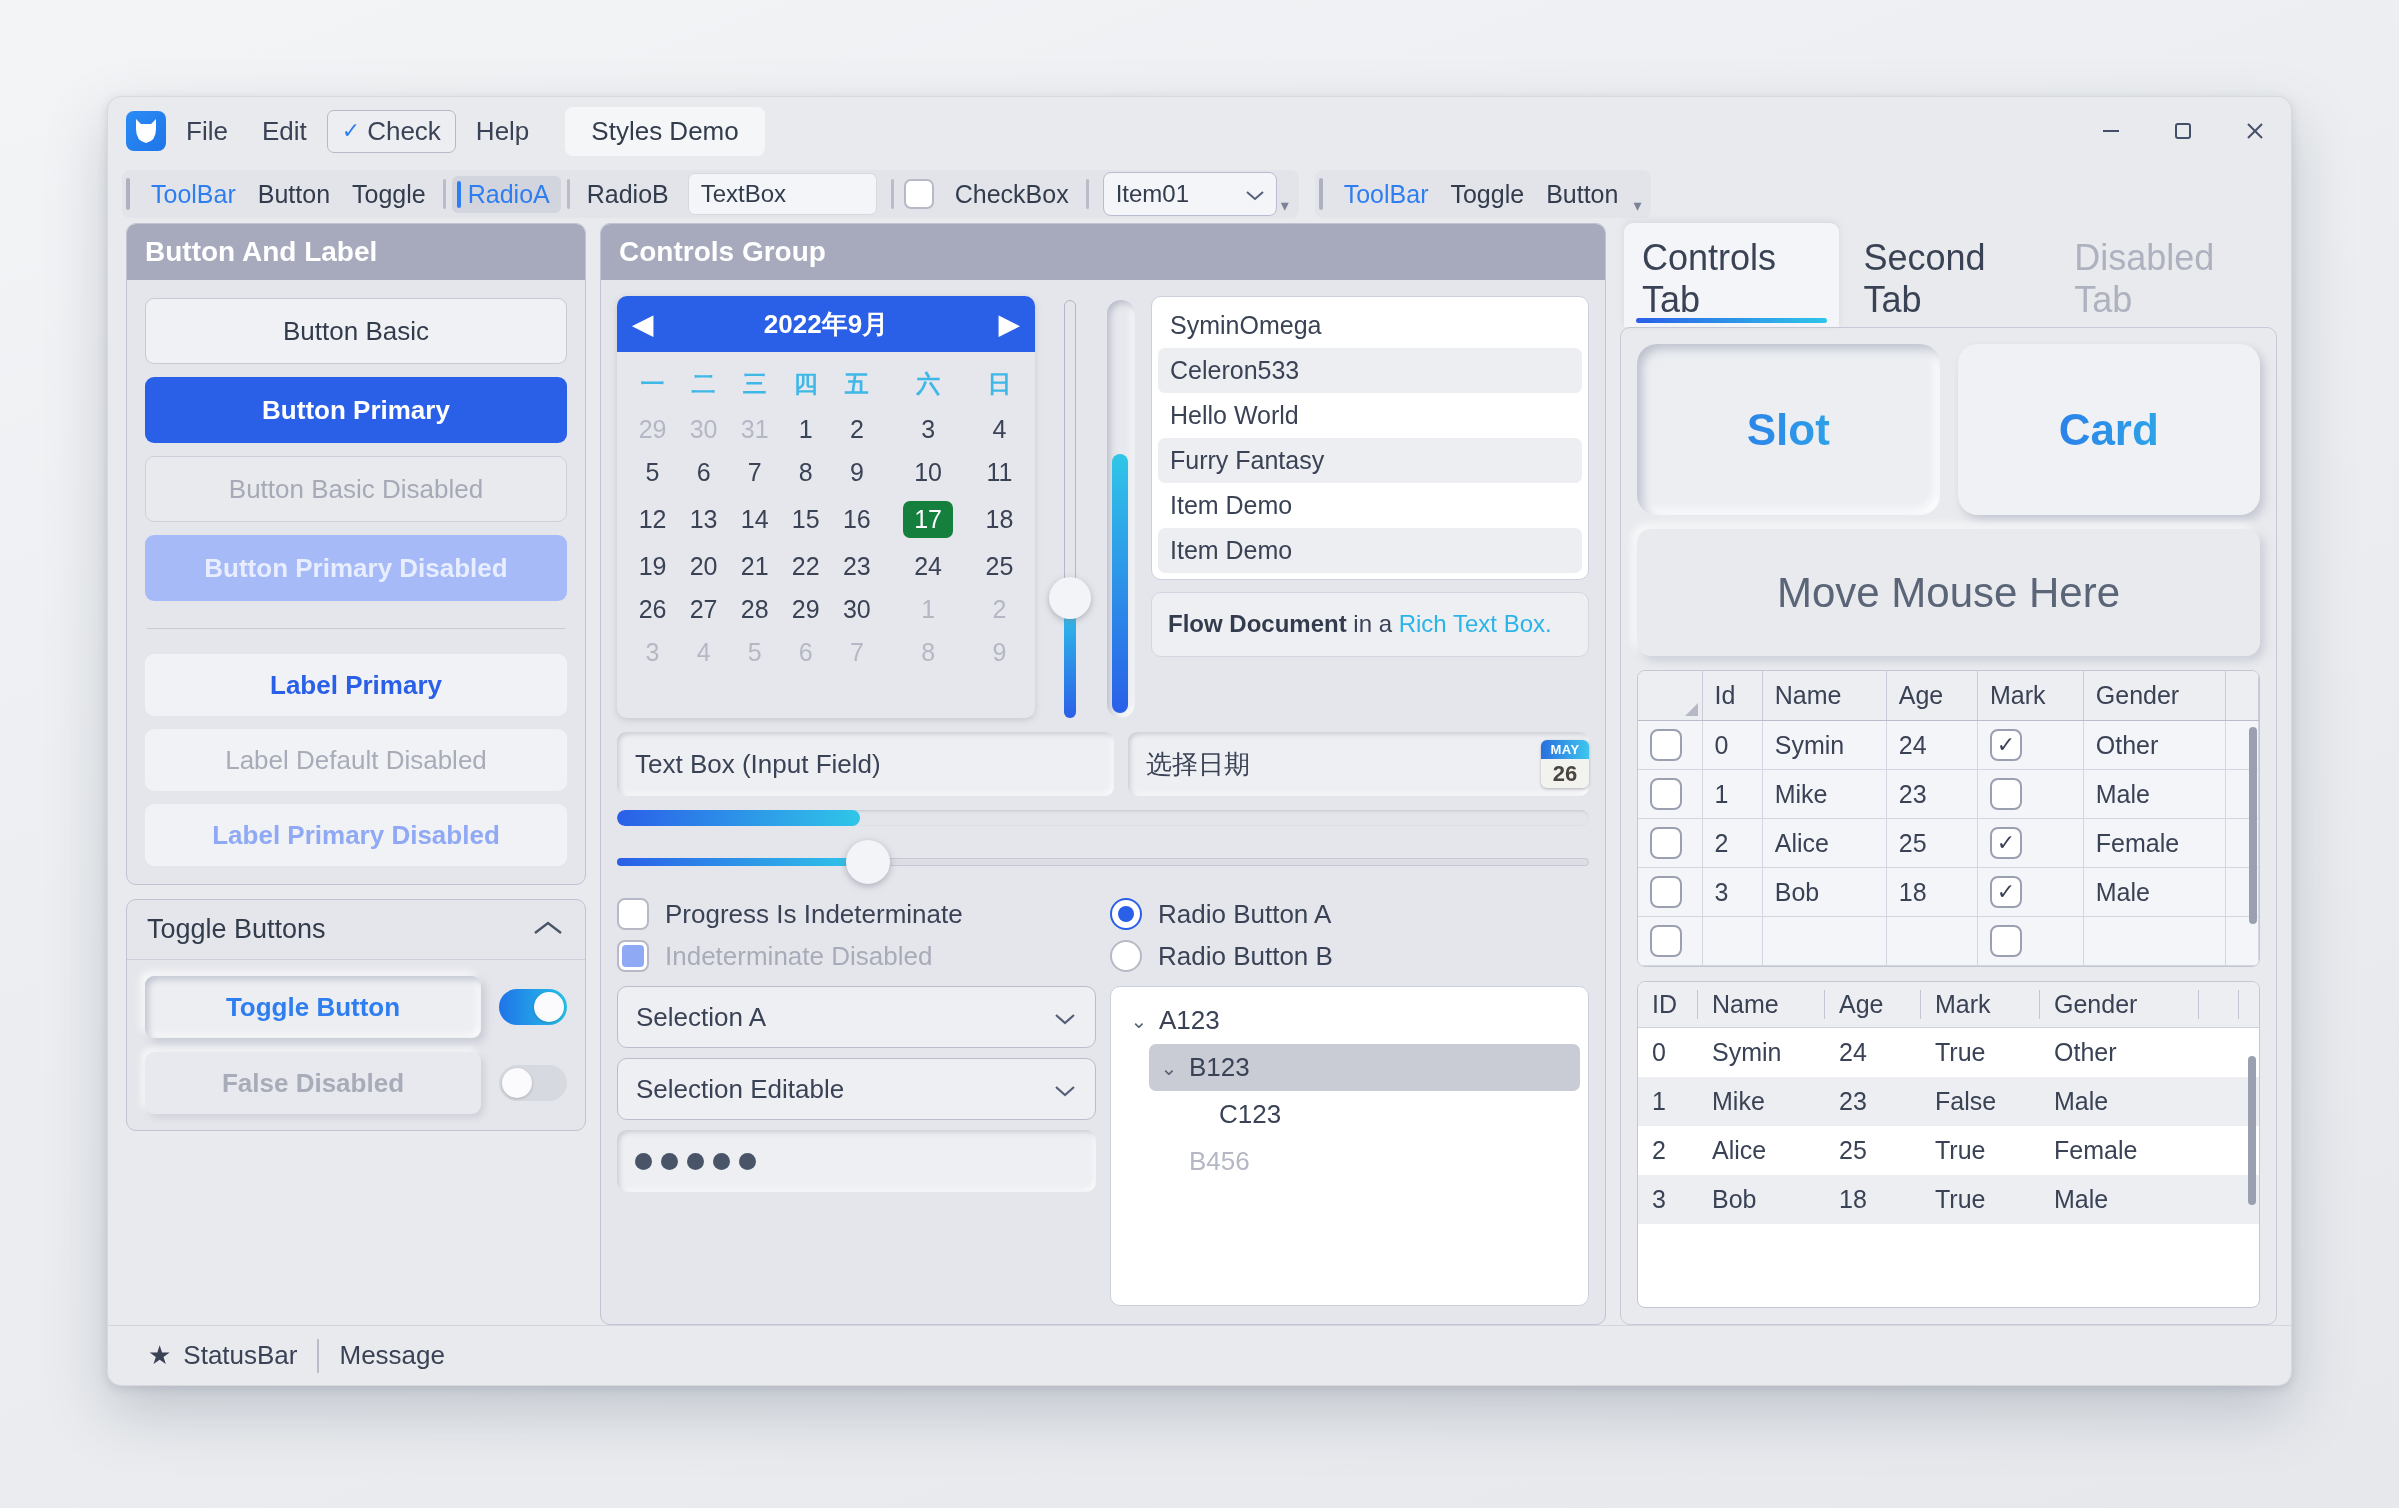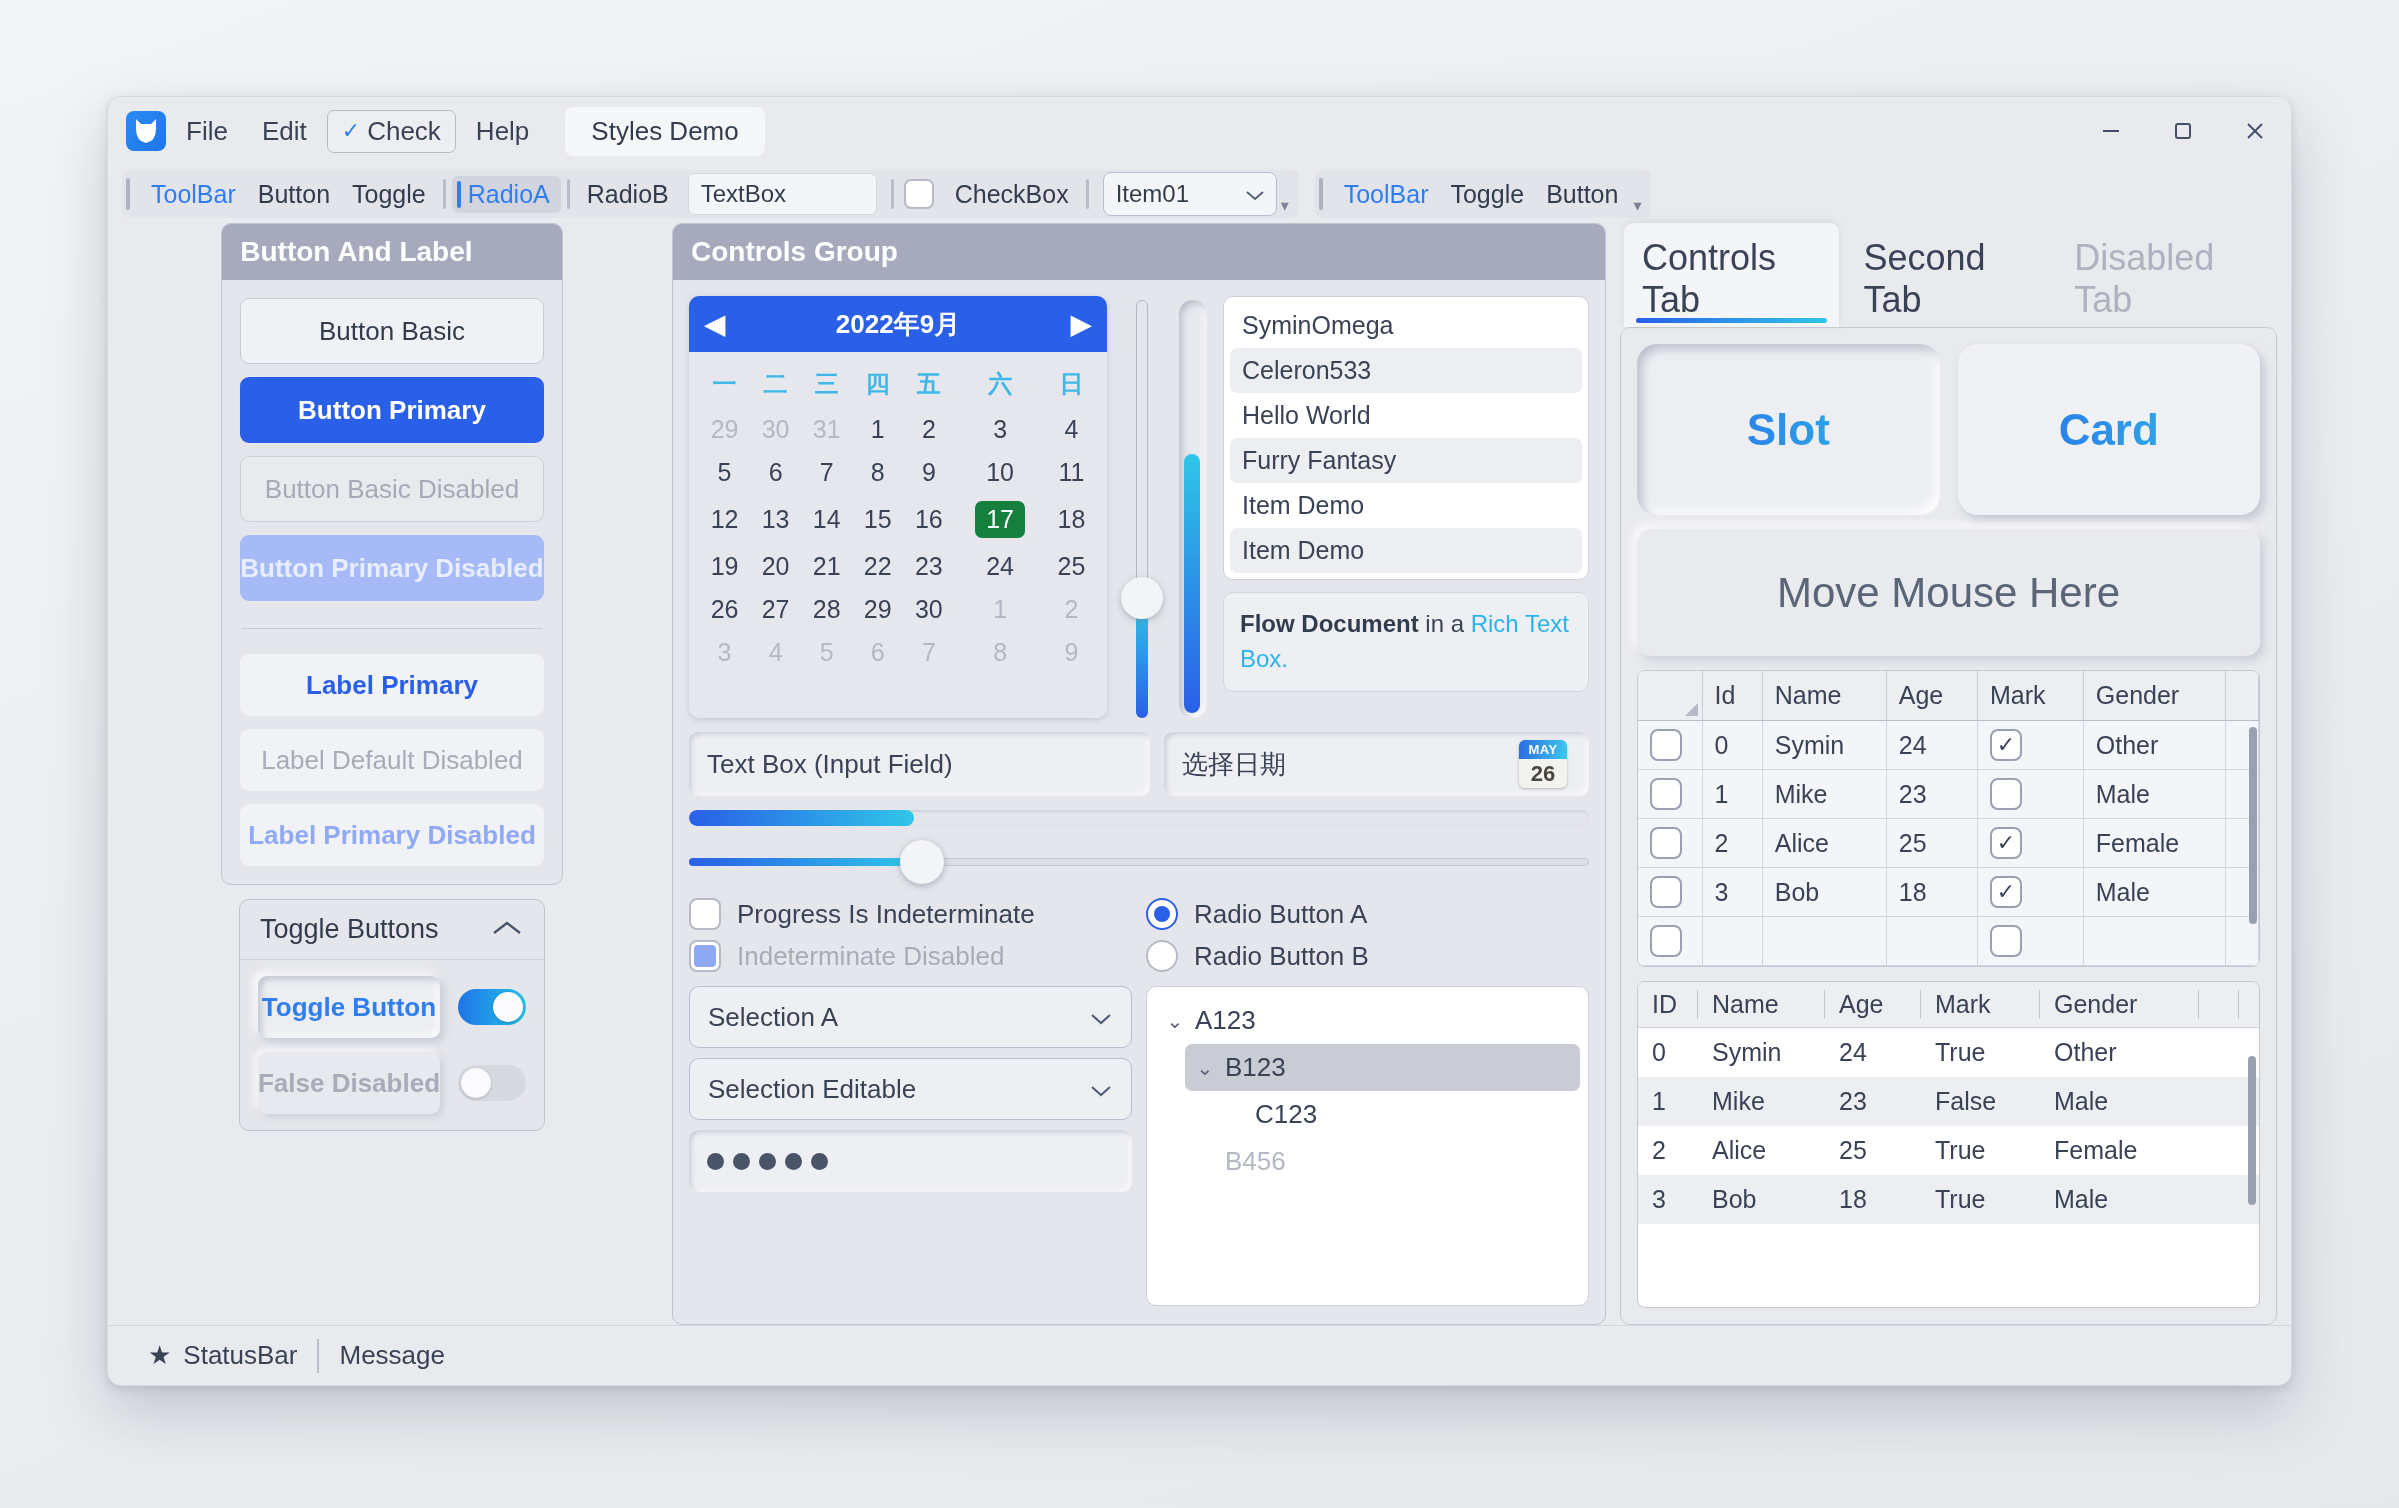--- a/index.html
+++ b/index.html
@@ -57,21 +57,21 @@
     display:flex;align-items:center;justify-content:space-between;padding:0 10px 0 12px;font-size:24px;color:#333c4d;margin-left:8px;
   }
   .tboverflow { color:#7c8396; font-size:16px; align-self:flex-end; margin-left:4px; }
   
   #body { flex:1; display:flex; padding:0 14px 0 18px; gap:14px; min-height:0; }
   
   .groupbox { background:#e5e6eb; border:1px solid #bfc3d2; border-radius:10px; display:flex; flex-direction:column; overflow:hidden; }
   .gb-header { background:#a7aabd; color:#fff; font-size:28px; font-weight:bold; padding:12px 18px; }
   .gb-body { padding:18px; display:flex; flex-direction:column; }
   
-  #leftcol { width:532px; display:flex; flex-direction:column; gap:14px; flex:none;align-items:center; }
+  #leftcol { width:460px; display:flex; flex-direction:column; gap:14px; flex:none; }
   .btn { border-radius:9px; height:66px; display:flex; align-items:center; justify-content:center; font-size:26px; }
   .btn-basic { background:#f0f1f4; border:1px solid #c7cad5; color:#333c4d; }
   .btn-basic.dis { background:#e9eaee; border:1px solid #cdd0da; color:#a6aab7; }
   .btn-primary { background:#2a5fe8; color:#fff; font-weight:bold; }
   .btn-primary.dis { background:#a5baf7; color:#e8eeff; font-weight:bold; }
   .divider { height:1px; background:#c8cbd6; margin:14px 2px 12px; }
   .lbl { border-radius:9px; height:62px; display:flex; align-items:center; justify-content:center; font-size:26px; background:#f1f2f5; color:#333c4d;}
   .lbl.primary { color:#2a5fe8; font-weight:bold; }
   .lbl.dis { color:#a8acb9; }
   .lbl.primary.dis { color:#8fa9f5; font-weight:bold; }
@@ -128,21 +128,21 @@
   .richbox b { color:#333c4d; } .richbox .b { color:#2ab4e8; }
   
   .tb-row { display:flex; gap:14px; }
   .textbox {
     flex:1; height:64px; background:#eeeff3; border-radius:9px; display:flex; align-items:center; padding:0 18px;
     font-size:26px; color:#3a4255;
     box-shadow: inset 2px 2px 5px rgba(150,156,175,.45), inset -2px -2px 5px rgba(255,255,255,.95);
   }
   .datepick { flex:1; position:relative; }
   .datepick .calicon {
-    position:absolute; right:22px; top:8px; width:48px;height:48px;border-radius:6px;overflow:hidden;
+    position:absolute; right:0; top:8px; width:48px;height:48px;border-radius:6px;overflow:hidden;
     background:#f2f2ee; box-shadow:0 1px 3px rgba(0,0,0,.25);
   }
   .calicon .ctop { height:19px; background:linear-gradient(90deg,#2a6fe0,#3ec6ef); color:#fff; font-size:13px; font-weight:bold; display:flex;align-items:center;justify-content:center;letter-spacing:0.5px;}
   .calicon .cnum { height:29px; display:flex;align-items:center;justify-content:center;font-size:22px;font-weight:bold;color:#4a453f;}
   
   .progress { height:16px; border-radius:8px; background:#e4e5ea; box-shadow: inset 1px 1px 3px rgba(150,156,175,.4); position:relative; overflow:hidden;}
   .progress .pfill { position:absolute;left:0;top:0;bottom:0; background:linear-gradient(90deg,#2a5fe8,#2fc6e8); border-radius:8px;}
   .hslider { position:relative; height:44px; }
   .hs-track { position:absolute; left:0; right:0; top:18px; height:8px; border-radius:4px; background:#dcdee4; border:1px solid #c4c8d4;}
   .hs-fill { position:absolute; left:0; top:18px; height:8px; border-radius:4px; background:linear-gradient(90deg,#2a5fe8,#2fc6e8);}

